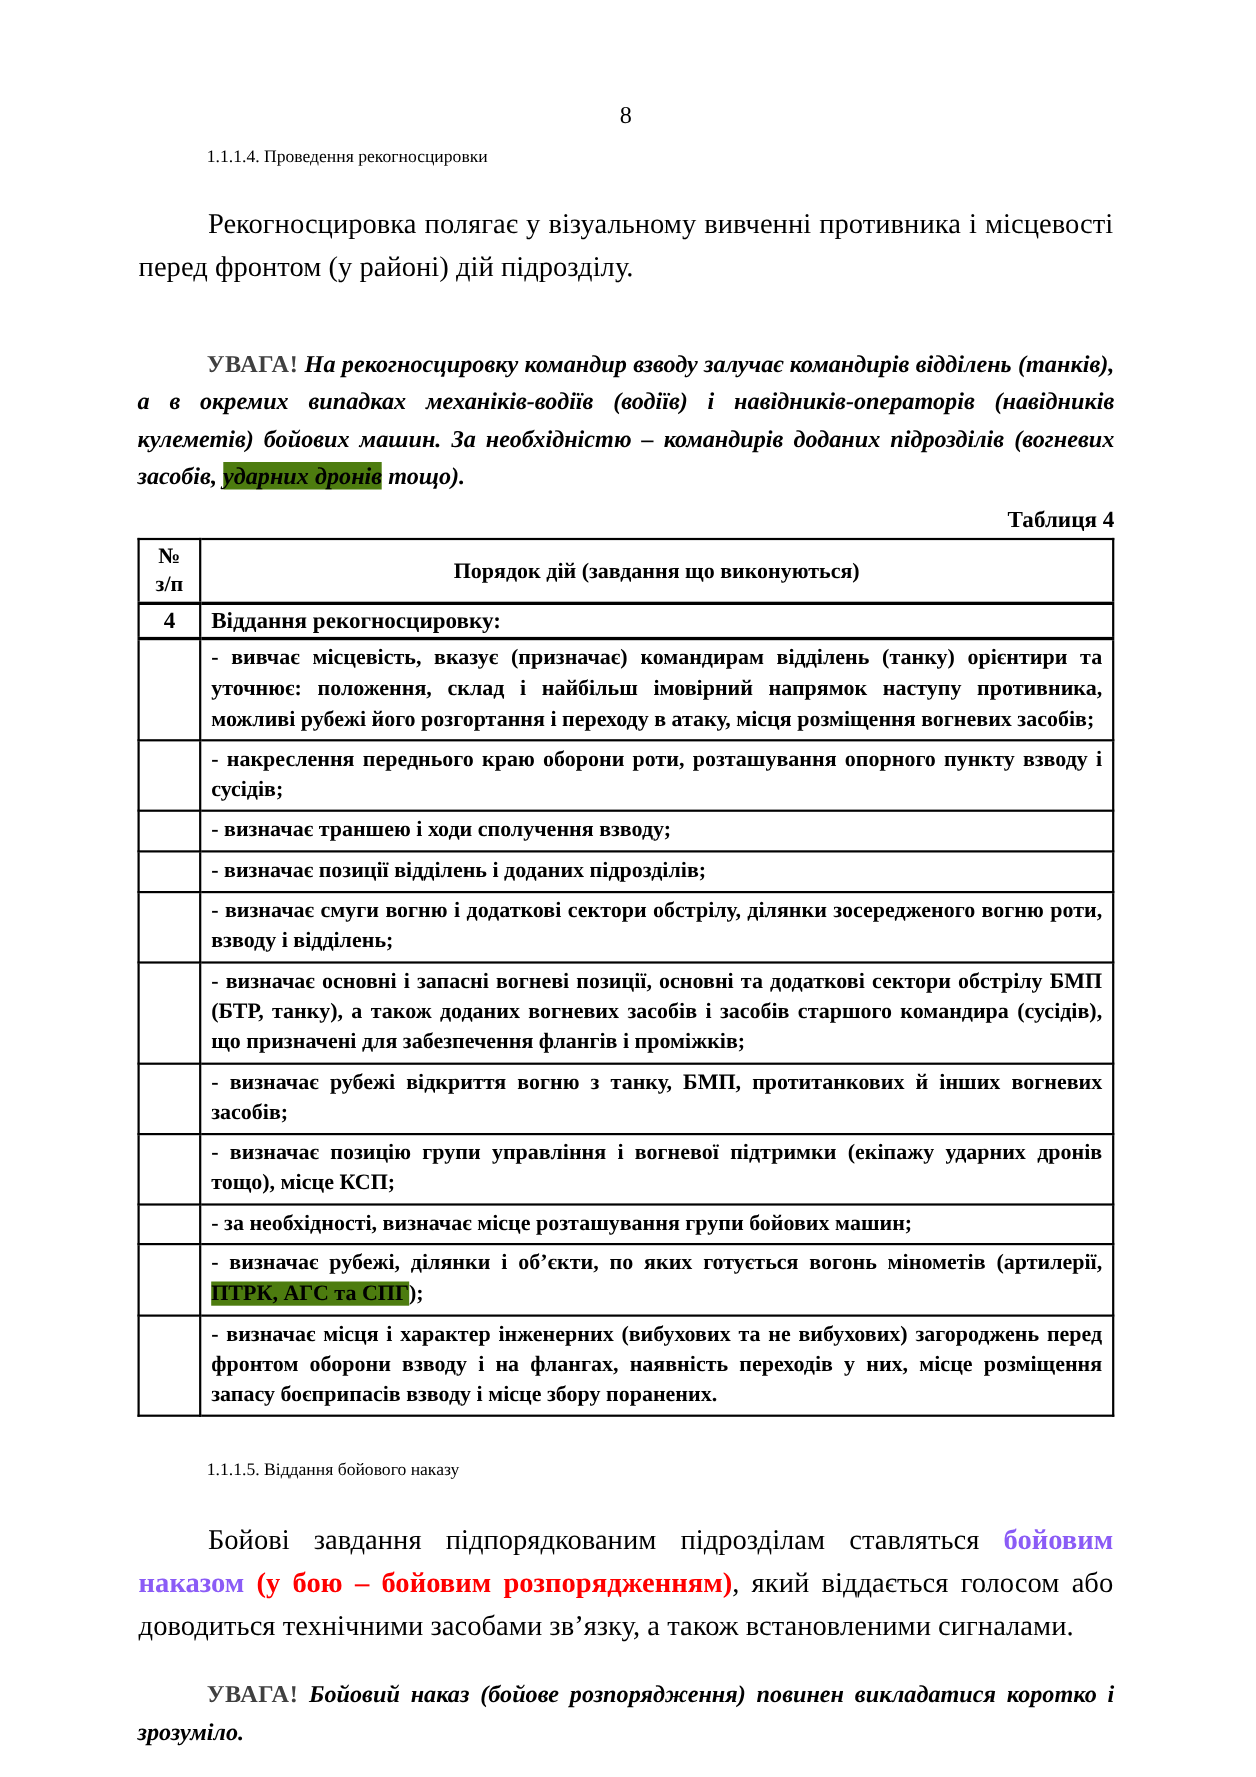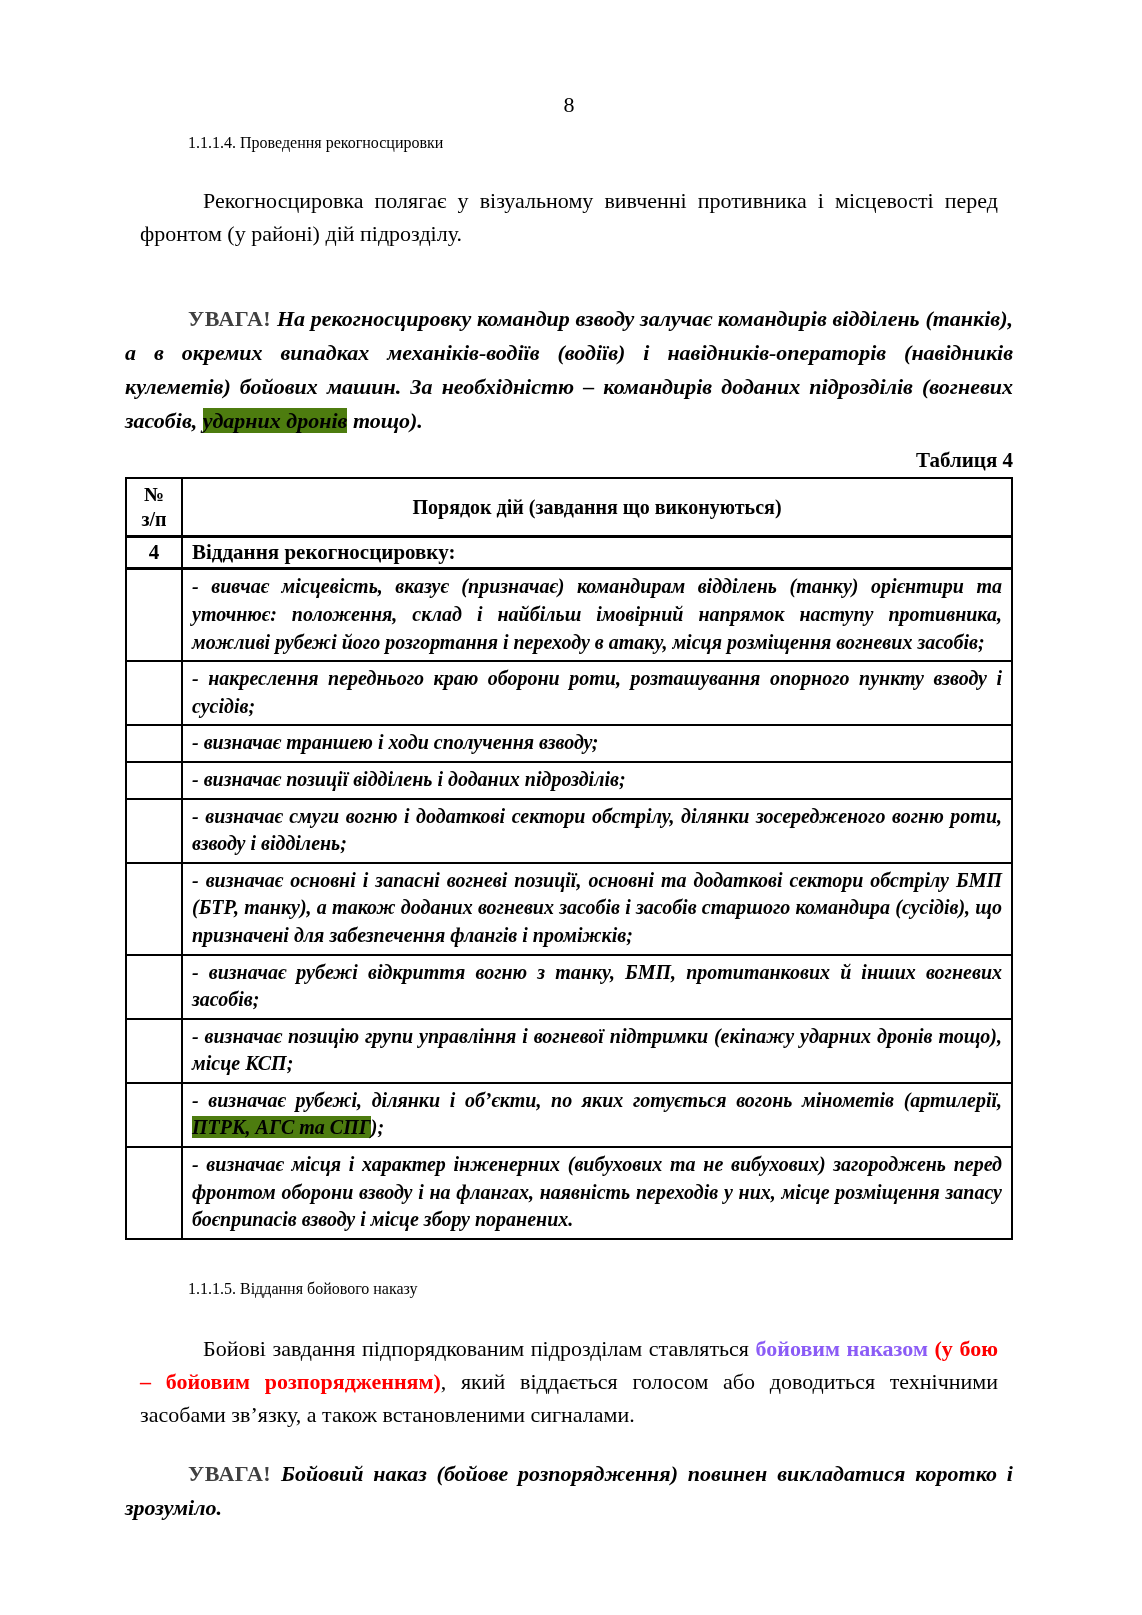--- a/index.html
+++ b/index.html
@@ -21,25 +21,25 @@
   }
   .section-heading {
     font-size: 16px;
     font-weight: normal;
     margin: 0;
     padding-left: 63px;
   }
   .h1 { margin-bottom: 32px; }
   .h2 { margin-top: 40px; margin-bottom: 34px; }
   .body-para {
-    font-size: 22px;
+    font-size: 26px;
     line-height: 1.5;
     text-align: justify;
     text-indent: 63px;
-    margin: 15px;
+    margin: 1px;
   }
   .notice {
     font-size: 22px;
     line-height: 1.55;
     text-align: justify;
     text-indent: 63px;
     font-weight: bold;
     font-style: italic;
     margin: 0;
   }
@@ -87,21 +87,20 @@
   .title-row td { border-bottom-width: 3px; }
   .title-row .num-cell { font-weight: bold; font-size: 21px; }
   .title-cell {
     font-weight: bold;
     font-size: 21px;
     padding: 2px 9px;
   }
   .content-cell {
     font-size: 20px;
     font-weight: bold;
-    font-style: italic;
     text-align: justify;
     line-height: 1.38;
     padding: 3px 9px 4px 9px;
   }
   .seg-bold { font-weight: bold; }
   .seg-blue { color: #8b5cf6; font-weight: bold; }
   .seg-red  { color: #ff0000; font-weight: bold; }
   .p2 { margin-top: 0; }
 </style>
 </head>
@@ -165,20 +164,24 @@
       <tr>
         <td class="num-cell"></td>
         <td class="content-cell"><span>- визначає рубежі відкриття вогню з танку, БМП, протитанкових й інших вогневих засобів;</span></td>
       </tr>
       <tr>
         <td class="num-cell"></td>
         <td class="content-cell"><span>- визначає позицію групи управління і вогневої підтримки (екіпажу ударних дронів тощо), місце КСП;</span></td>
       </tr>
       <tr>
         <td class="num-cell"></td>
+        <td class="content-cell"><span>- </span><span class="seg-bold">за необхідності</span><span>, визначає місце розташування групи бойових машин;</span></td>
+      </tr>
+      <tr>
+        <td class="num-cell"></td>
         <td class="content-cell"><span>- визначає рубежі, ділянки і об’єкти, по яких готується вогонь мінометів (артилерії, </span><span class="hl">ПТРК, АГС та СПГ</span><span>);</span></td>
       </tr>
       <tr>
         <td class="num-cell"></td>
         <td class="content-cell"><span>- визначає місця і характер інженерних (вибухових та не вибухових) загороджень перед фронтом оборони взводу і на флангах, наявність переходів у них, місце розміщення запасу боєприпасів взводу і місце збору поранених.</span></td>
       </tr>
     </tbody>
   </table>
 
   <h2 class="section-heading h2">1.1.1.5. Віддання бойового наказу</h2>

